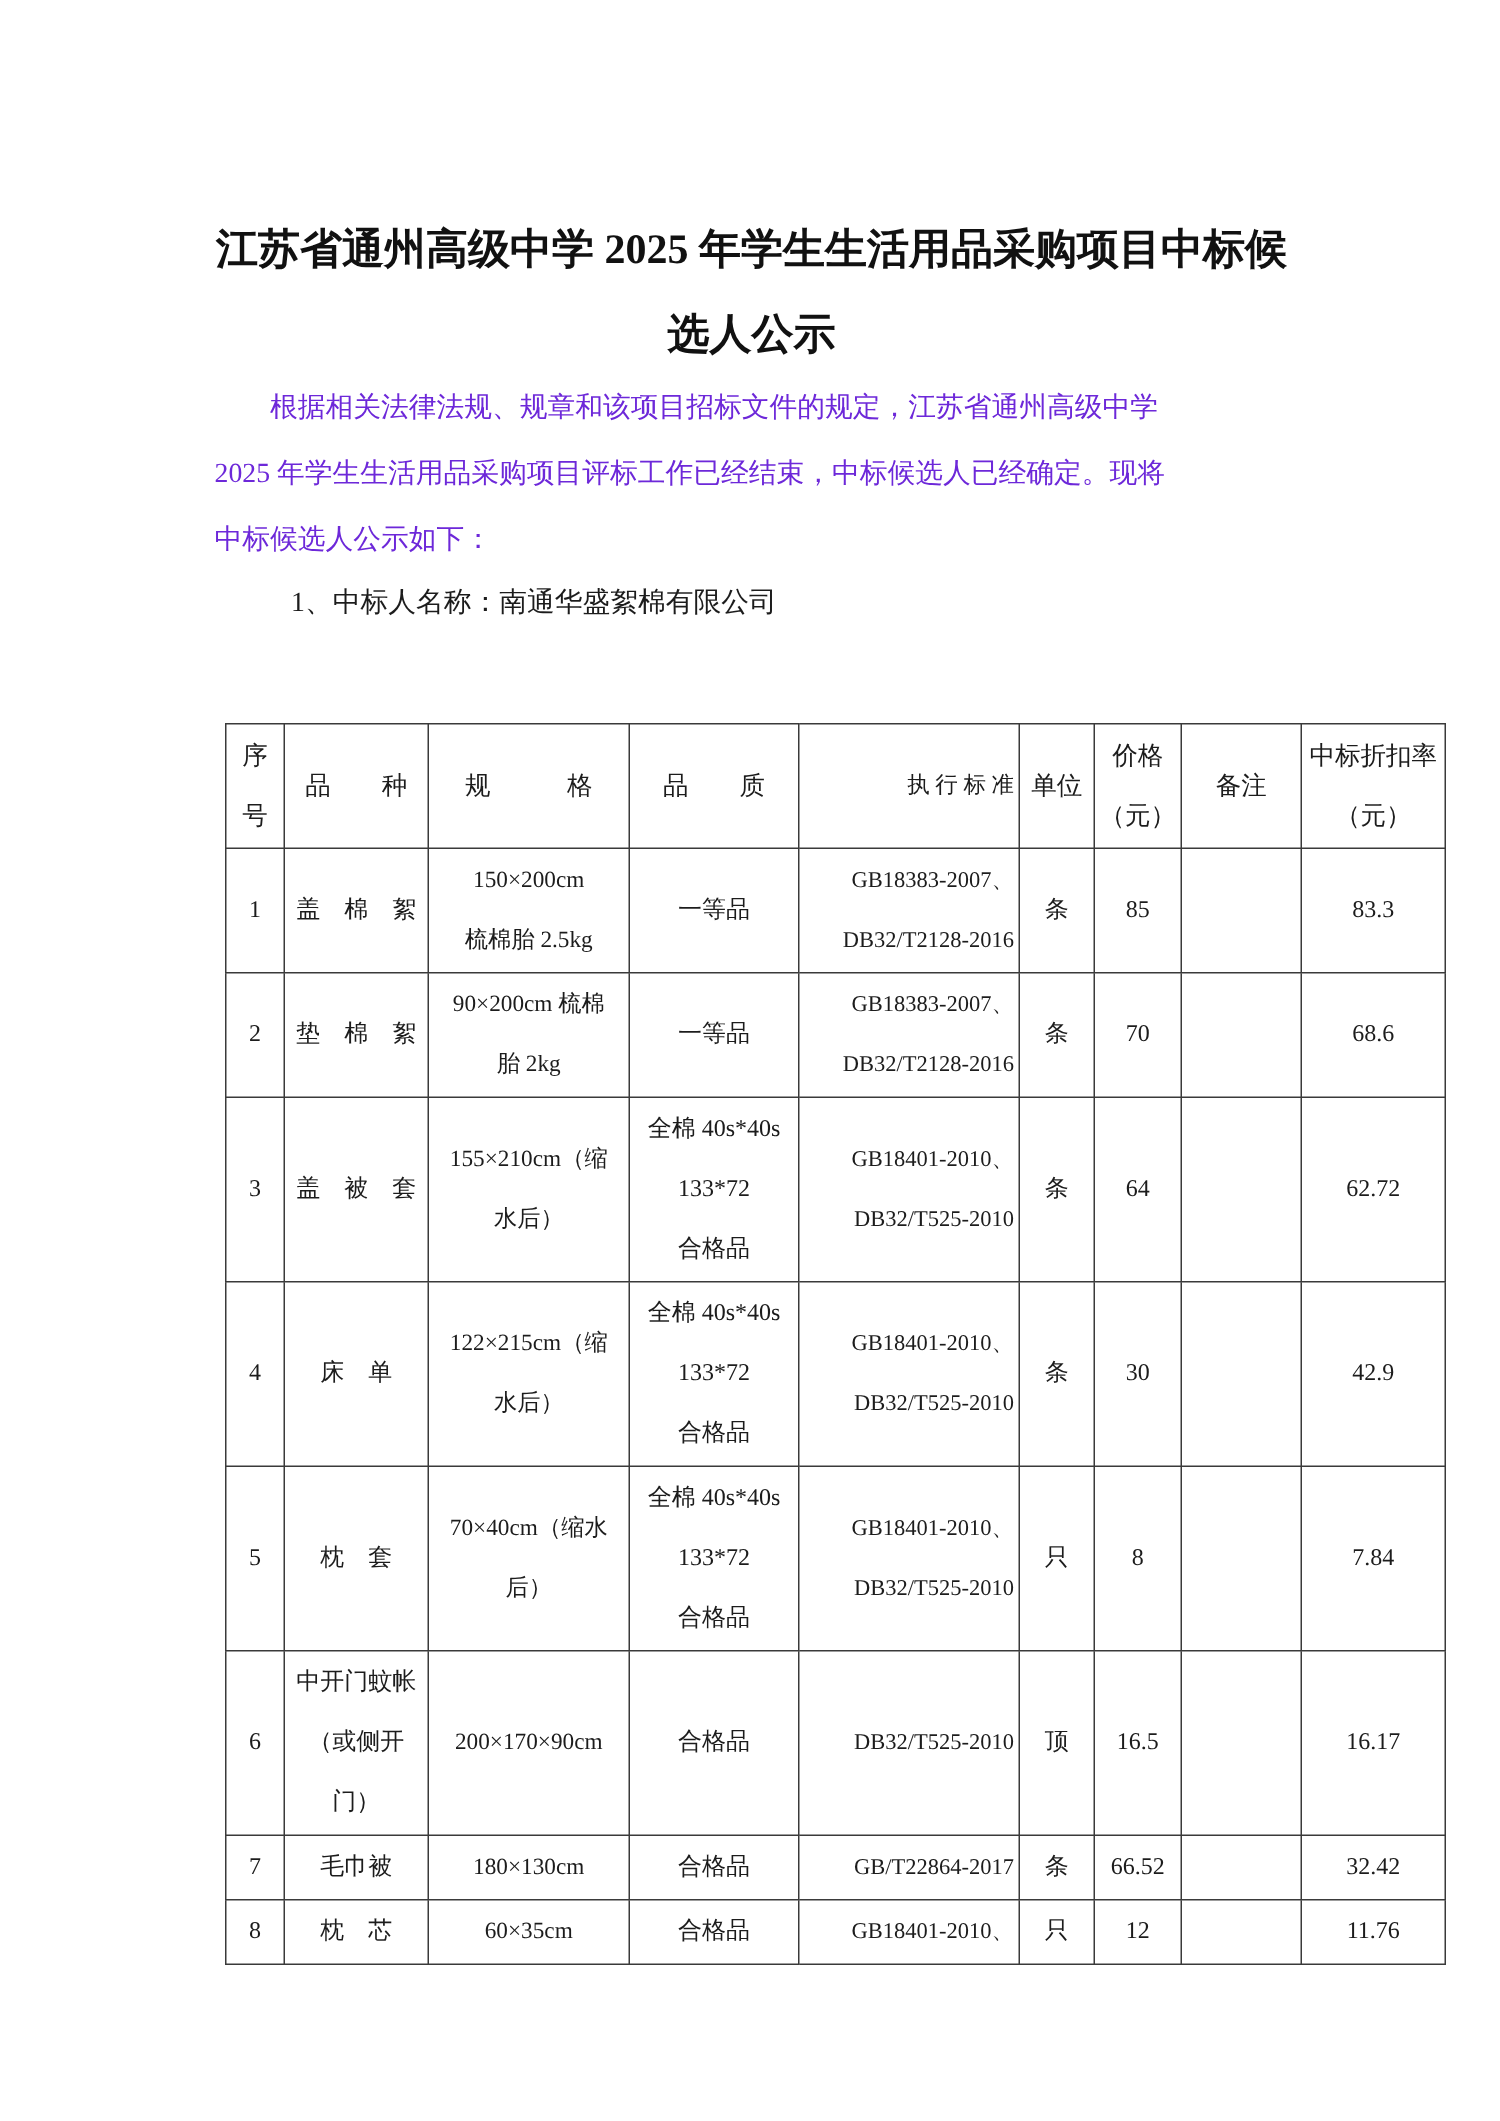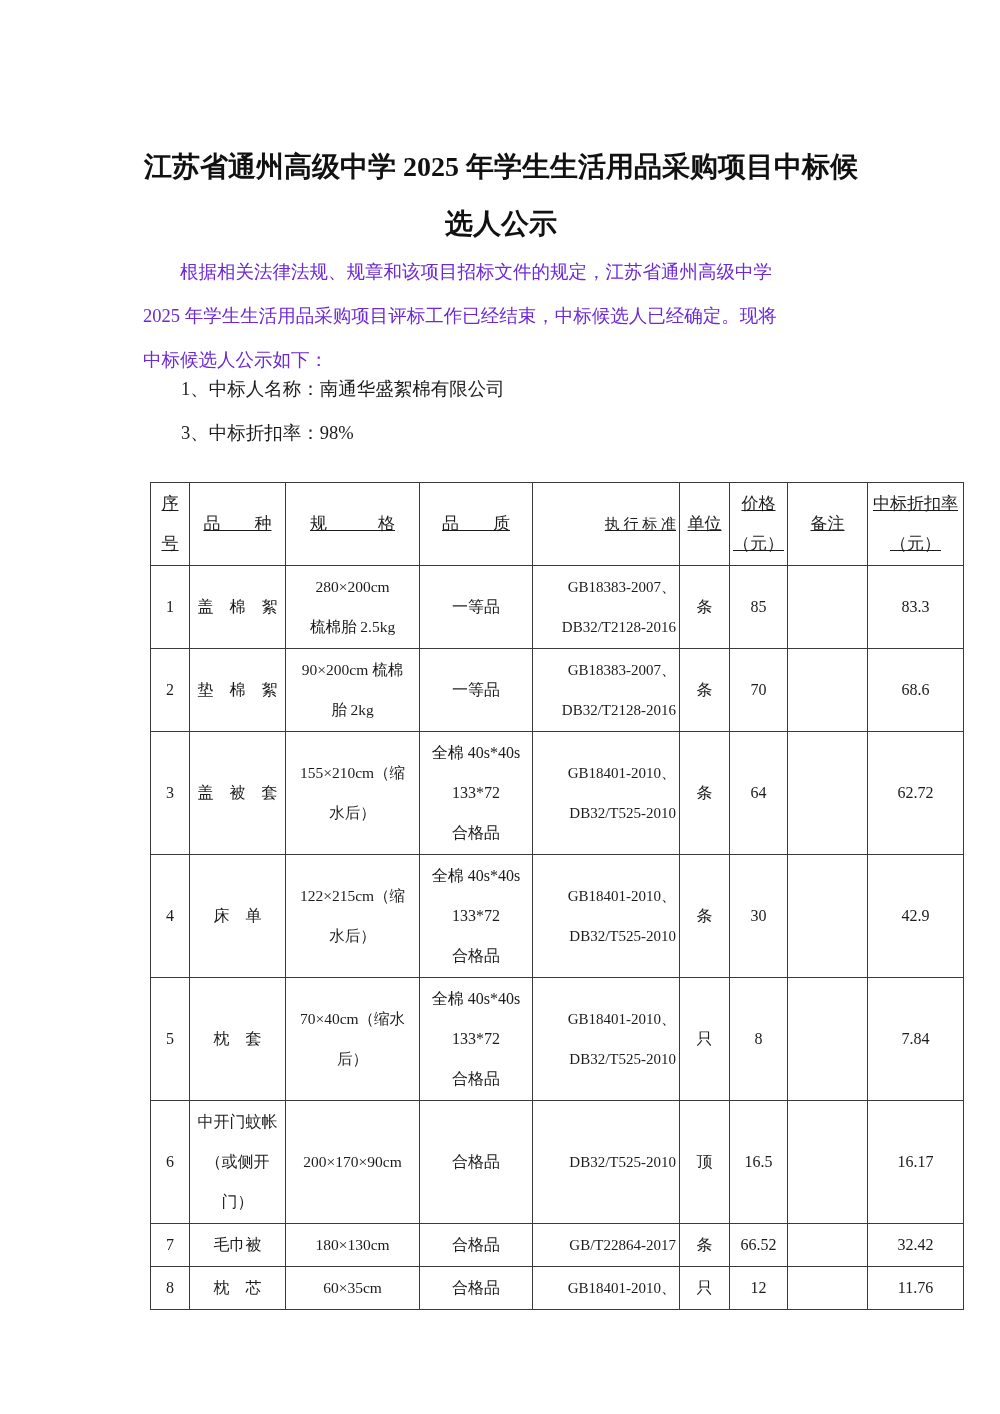--- a/index.html
+++ b/index.html
@@ -42,21 +42,21 @@
     white-space: pre-line;
     color: #6d28d9;
   }
   .list {
     position: absolute;
     top: 368px;
     left: 181px;
     width: 680px;
   }
   .list p {
-    margin: 0;
+    margin: 13px;
     font-size: 18.5px;
     line-height: 43.5px;
     color: #1c1c1c;
   }
   table.results {
     position: absolute;
     top: 482px;
     left: 150px;
     width: 813px;
     border-collapse: collapse;
@@ -70,21 +70,20 @@
     text-align: center;
     vertical-align: middle;
     padding: 1px 3px;
     font-weight: normal;
     white-space: pre-line;
     line-height: 40px;
     overflow: hidden;
   }
   table.results th {
     font-size: 17px;
-    text-decoration: underline;
   }
   table.results td:nth-child(5),
   table.results th:nth-child(5) {
     font-size: 15px;
     text-align: right;
   }
   table.results td:nth-child(3) {
     font-size: 15.5px;
   }
 </style>
@@ -95,21 +94,20 @@
 
   <h1 class="doc-title">江苏省通州高级中学 2025 年学生生活用品采购项目中标候
 选人公示</h1>
 
   <p class="intro">根据相关法律法规、规章和该项目招标文件的规定，江苏省通州高级中学
 2025 年学生生活用品采购项目评标工作已经结束，中标候选人已经确定。现将
 中标候选人公示如下：</p>
 
   <div class="list">
     <p>1、中标人名称：南通华盛絮棉有限公司</p>
-    <p>3、中标折扣率：98%</p>
   </div>
 
   <table class="results">
     <colgroup>
       <col style="width:39px">
         <col style="width:96px">
         <col style="width:134px">
       <col style="width:113px">
         <col style="width:147px">
         <col style="width:50px">
@@ -129,21 +127,21 @@
 （元）</th>
         <th>备注</th>
         <th>中标折扣率
 （元）</th>
       </tr>
     </thead>
     <tbody>
       <tr style="height:80px">
         <td>1</td>
         <td>盖　棉　絮</td>
-        <td>280×200cm
+        <td>150×200cm
 梳棉胎 2.5kg</td>
         <td>一等品</td>
         <td>GB18383-2007、
 DB32/T2128-2016</td>
         <td>条</td>
         <td>85</td>
         <td></td>
         <td>83.3</td>
       </tr>
       <tr style="height:78px">

